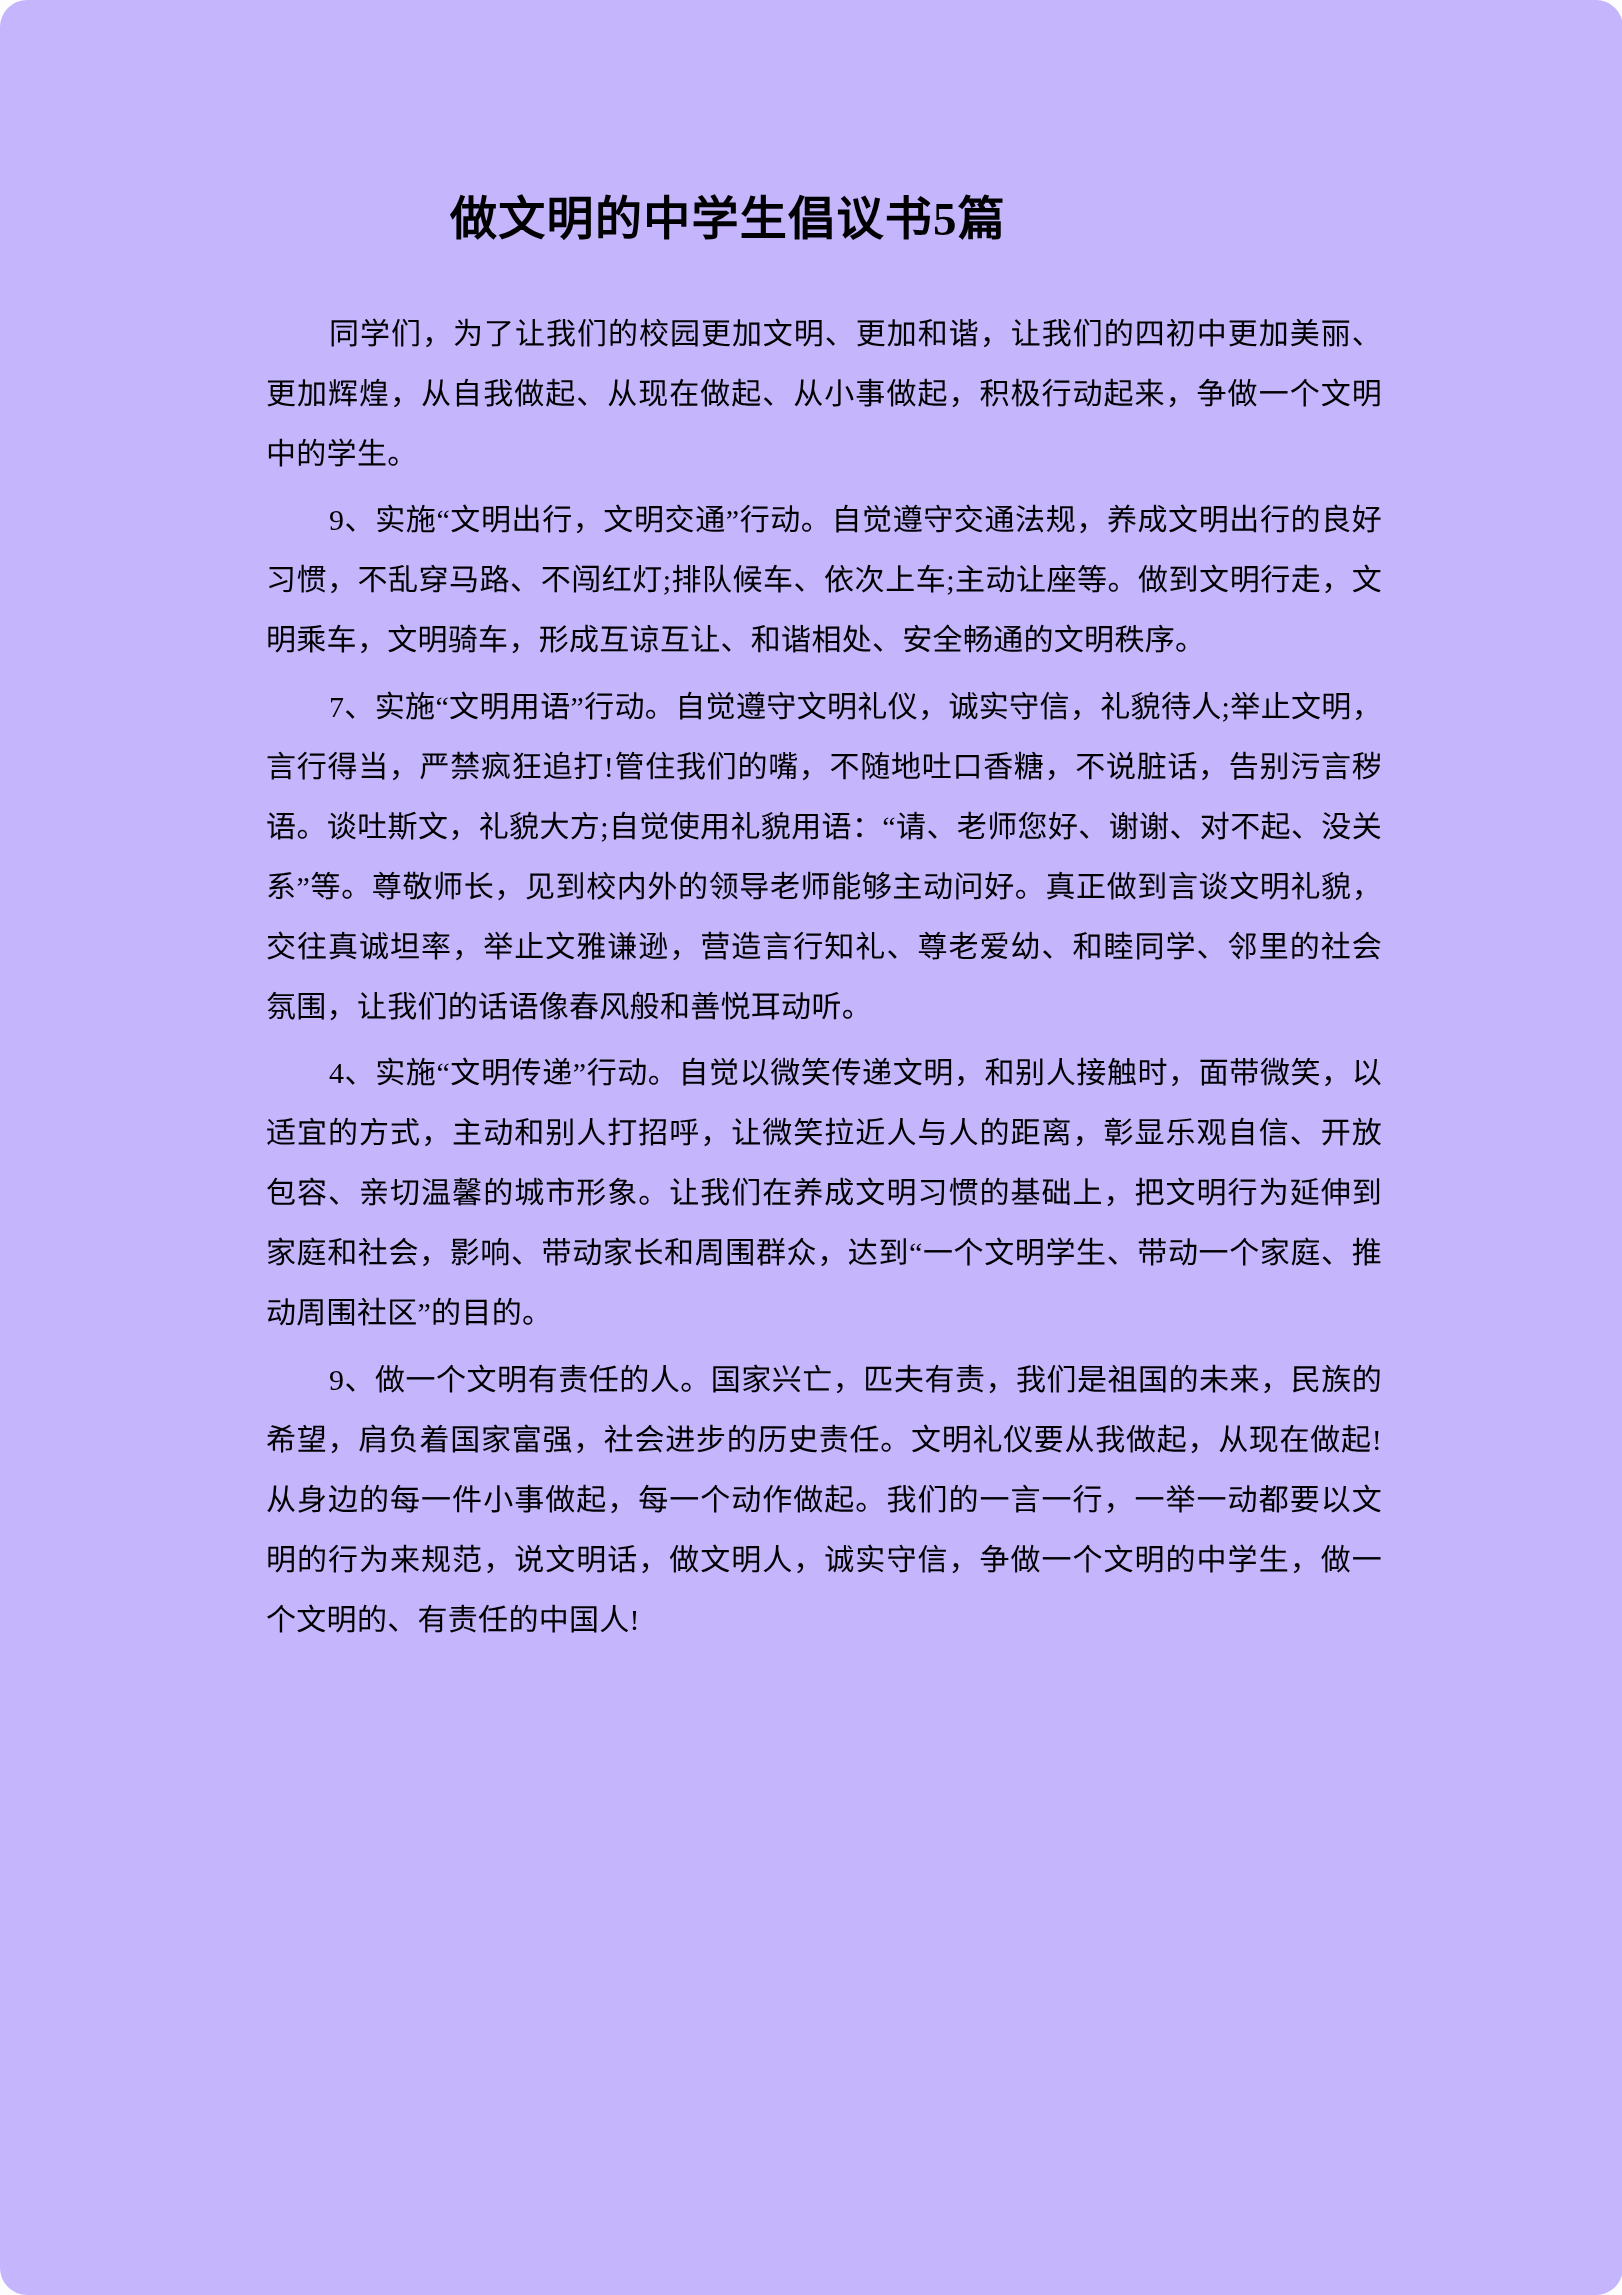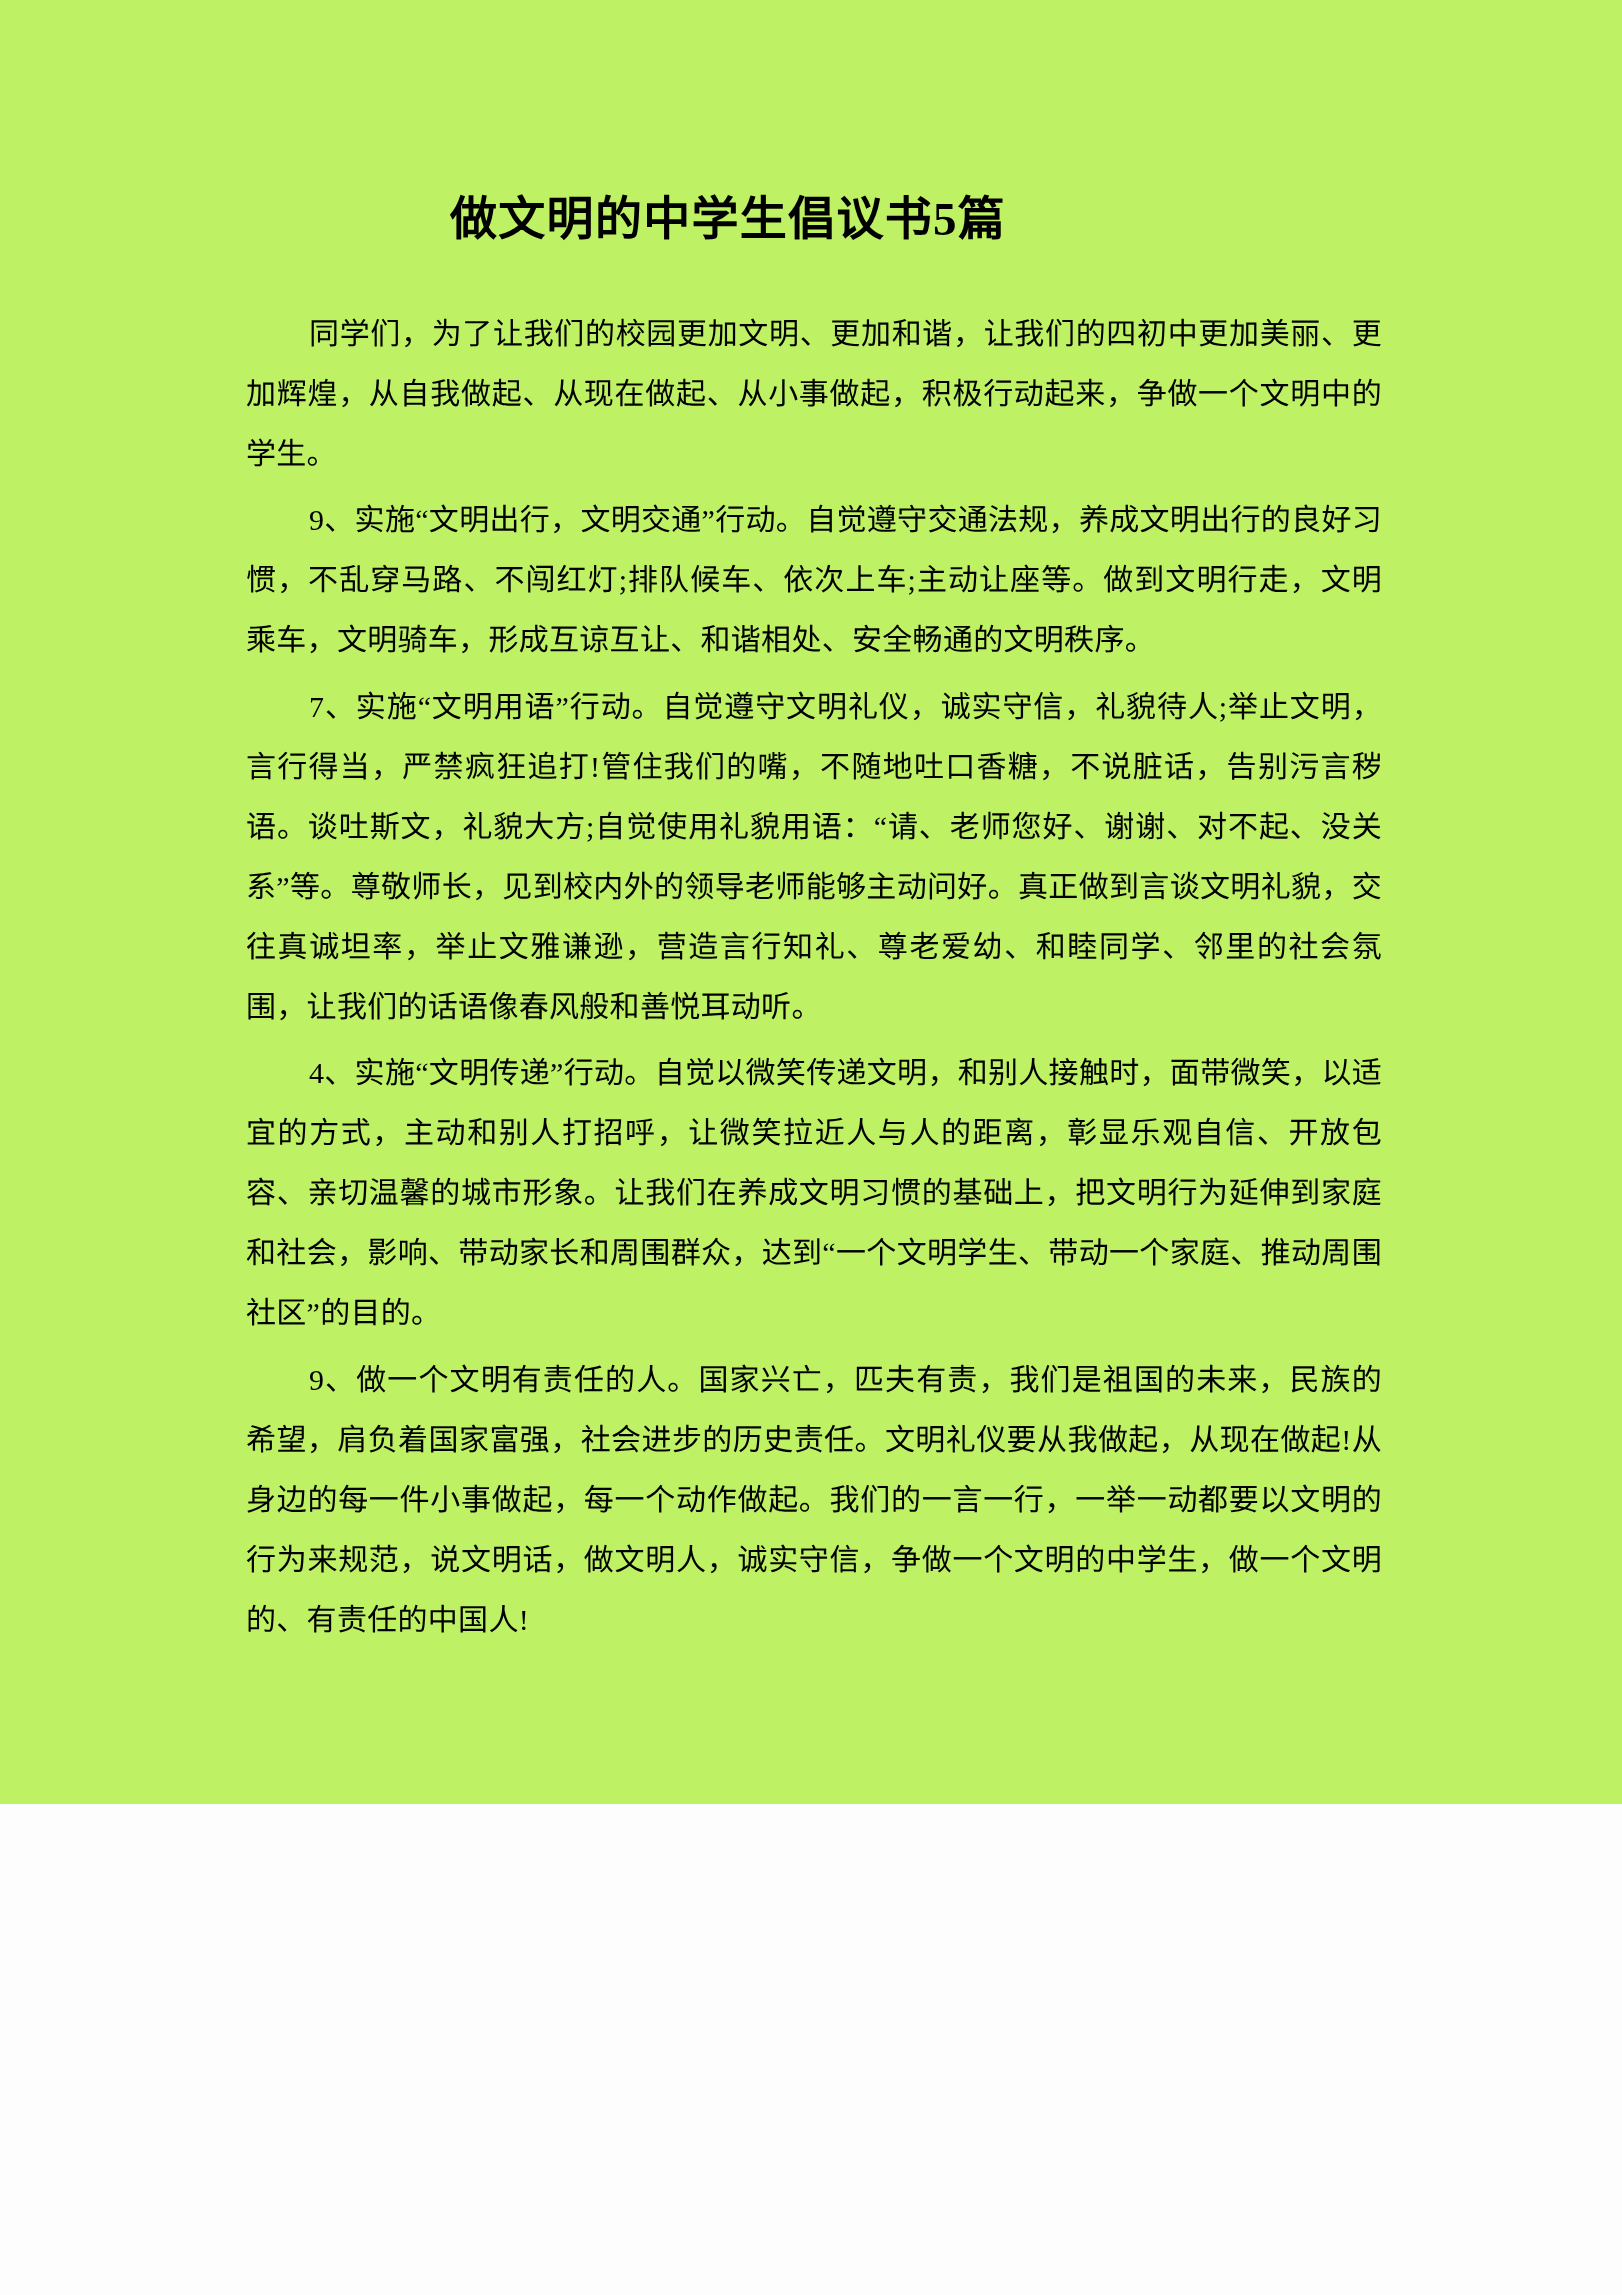--- a/index.html
+++ b/index.html
@@ -12,23 +12,24 @@
     height: 2295px;
     background: #fdfdfd;
     font-family: "Liberation Serif", "DejaVu Serif", serif;
     color: #000000;
     overflow: hidden;
   }
 
   .page {
     position: relative;
     width: 1623px;
-    height: 1804px;
-    background: #bef264;
+    height: 2295px;
+    background: #c4b5fd;
     box-sizing: border-box;
+    border-radius: 27px;
   }
 
   
   .content {
     position: absolute;
     left: 246px;
     top: 0;
     width: 1136px;
   }
 
@@ -40,20 +41,21 @@
     text-align: left;
     margin: 0;
     padding: 0;
     padding-top: 190px;
     padding-left: 204px;
     white-space: nowrap;
   }
 
   .body-block {
     margin-top: 55px;
+    margin-left: 20px;
   }
 
   .para {
     font-size: 30px;
     line-height: 60px;
     letter-spacing: 0.3px;
     text-align: justify;
     text-justify: inter-ideograph;
     text-indent: 63px;
     margin: 0 0 6.5px 0;

